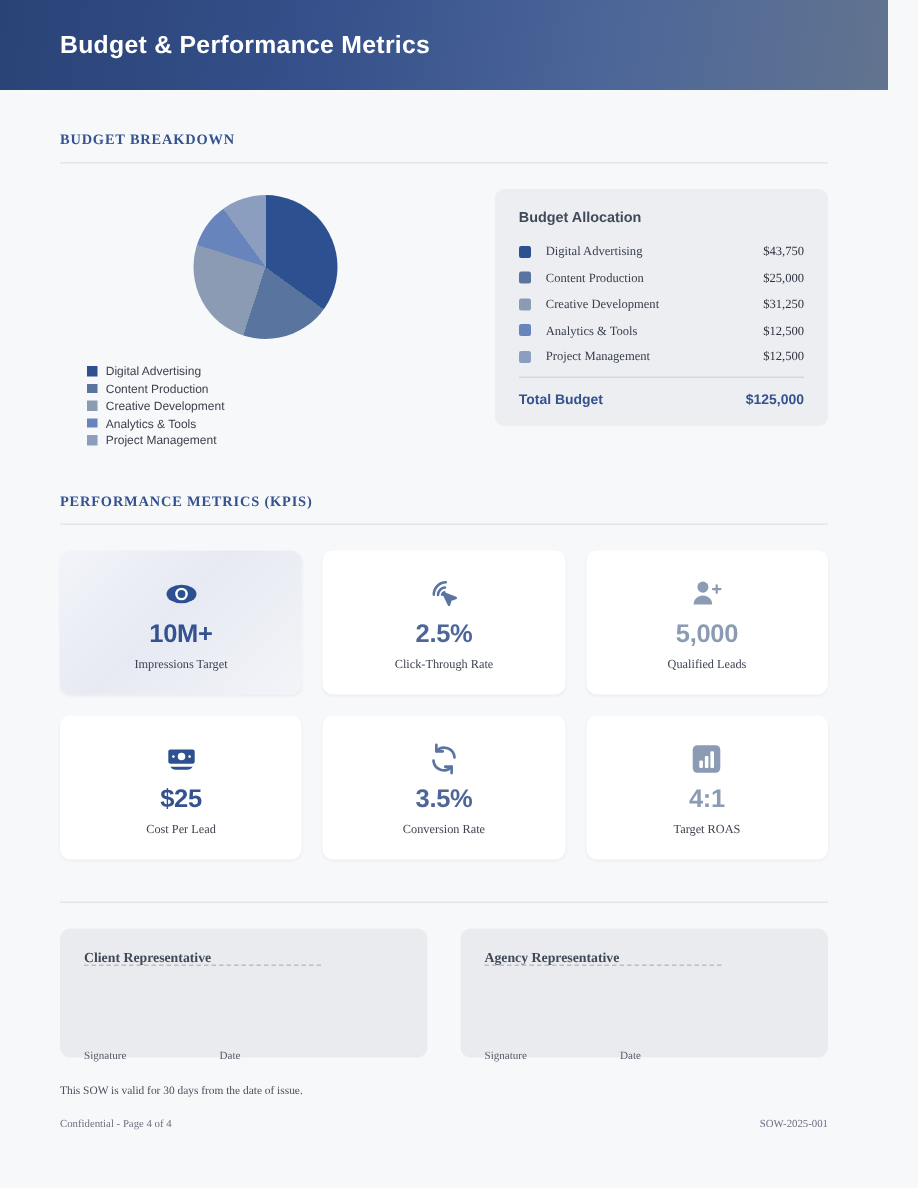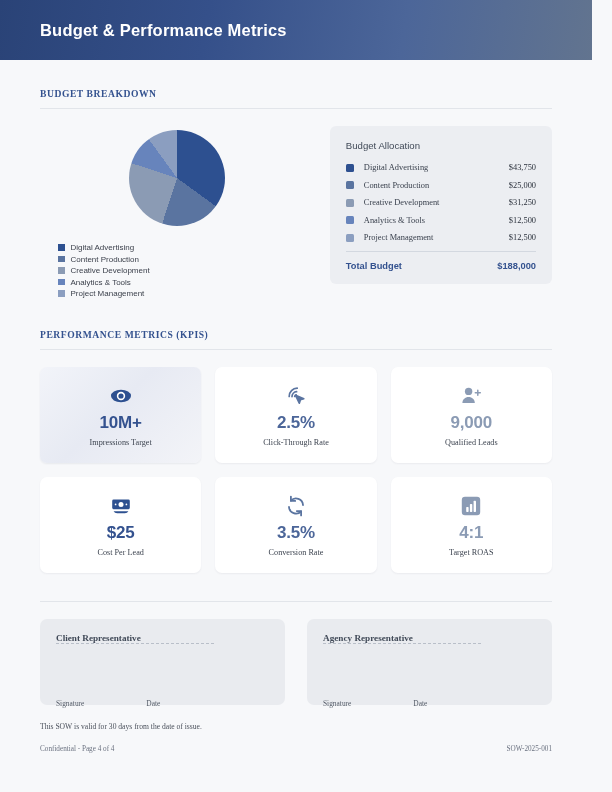--- a/index.html
+++ b/index.html
@@ -55,21 +55,21 @@
   .legend-label { font-size: 8px; color: #3a3f4a; }
 
   
   .alloc-card {
     width: 232px;
     background: #eceef2;
     border-radius: 6px;
     padding: 14px 16px 13px 16px;
   }
   .alloc-title {
-    font-size: 9.6px; font-weight: normal; color: #414a58;
+    font-size: 9.6px; font-weight: bold; color: #414a58;
     margin-bottom: 12px;
   }
   .alloc-row {
     display: flex; align-items: center;
     margin-bottom: 8.5px;
   }
   .alloc-swatch { width: 8px; height: 8px; border-radius: 1.5px; margin-right: 10px; flex: none; }
   .alloc-name {
     font-family: "Liberation Serif", serif;
     font-size: 8.4px; color: #39404d; flex: 1;
@@ -217,21 +217,21 @@
               </div>
               <div class="alloc-row">
                 <span class="alloc-swatch" style="background:#8b9ec0"></span>
                 <span class="alloc-name">Project Management</span>
                 <span class="alloc-value">$12,500</span>
               </div>
             </div>
           <div class="alloc-divider"></div>
           <div class="alloc-total">
             <div class="alloc-total-label">Total Budget</div>
-            <div class="alloc-total-value">$188,000</div>
+            <div class="alloc-total-value">$125,000</div>
           </div>
         </div>
 
       </div>
     </div>
 
     <div class="section">
       <div class="section-title">PERFORMANCE METRICS (KPIs)</div>
       <div class="section-rule"></div>
       <div class="kpi-grid" id="kpi-grid">
@@ -259,21 +259,21 @@
             <div class="kpi-label">Click-Through Rate</div>
           </div>
           <div class="kpi-card">
             <div class="kpi-icon">
               <svg width="24" height="24" viewBox="0 0 24 24">
                 <circle cx="9.6" cy="7.4" r="3.7" fill="#8b9bb4"></circle>
                 <path d="M3.4 19c0-3.6 2.8-6 6.2-6s6.2 2.4 6.2 6z" fill="#8b9bb4"></path>
                 <path d="M18.8 6.2v5M16.3 8.7h5" stroke="#8b9bb4" stroke-width="1.5" stroke-linecap="round"></path>
               </svg>
             </div>
-            <div class="kpi-value" style="color:#8b9bb4">9,000</div>
+            <div class="kpi-value" style="color:#8b9bb4">5,000</div>
             <div class="kpi-label">Qualified Leads</div>
           </div>
           <div class="kpi-card">
             <div class="kpi-icon">
               <svg width="24" height="24" viewBox="0 0 24 24">
                 <rect x="3.2" y="5.6" width="17.6" height="9.6" rx="1.4" fill="#2d5090"></rect>
                 <circle cx="12" cy="10.4" r="2.5" fill="#ffffff"></circle>
                 <circle cx="6.6" cy="10.4" r="0.85" fill="#ffffff"></circle>
                 <circle cx="17.4" cy="10.4" r="0.85" fill="#ffffff"></circle>
                 <path d="M4.6 17.2h14.8c-.7 1.3-2 2-3.6 2H8.2c-1.6 0-2.9-.7-3.6-2z" fill="#2d5090"></path>

